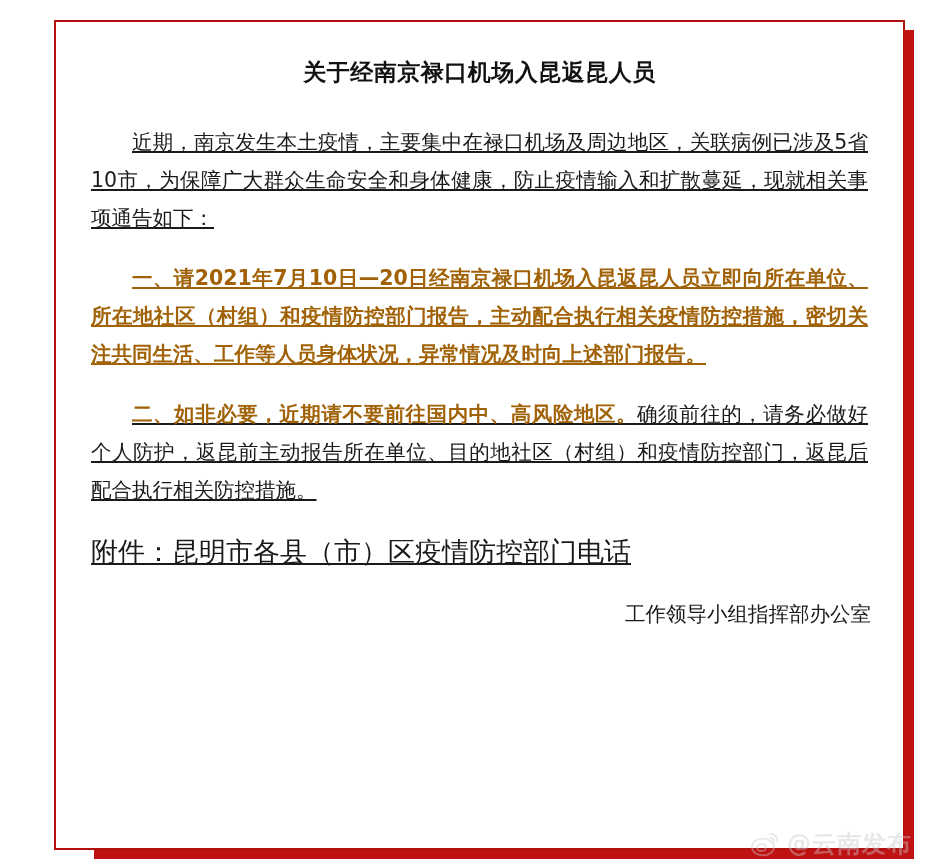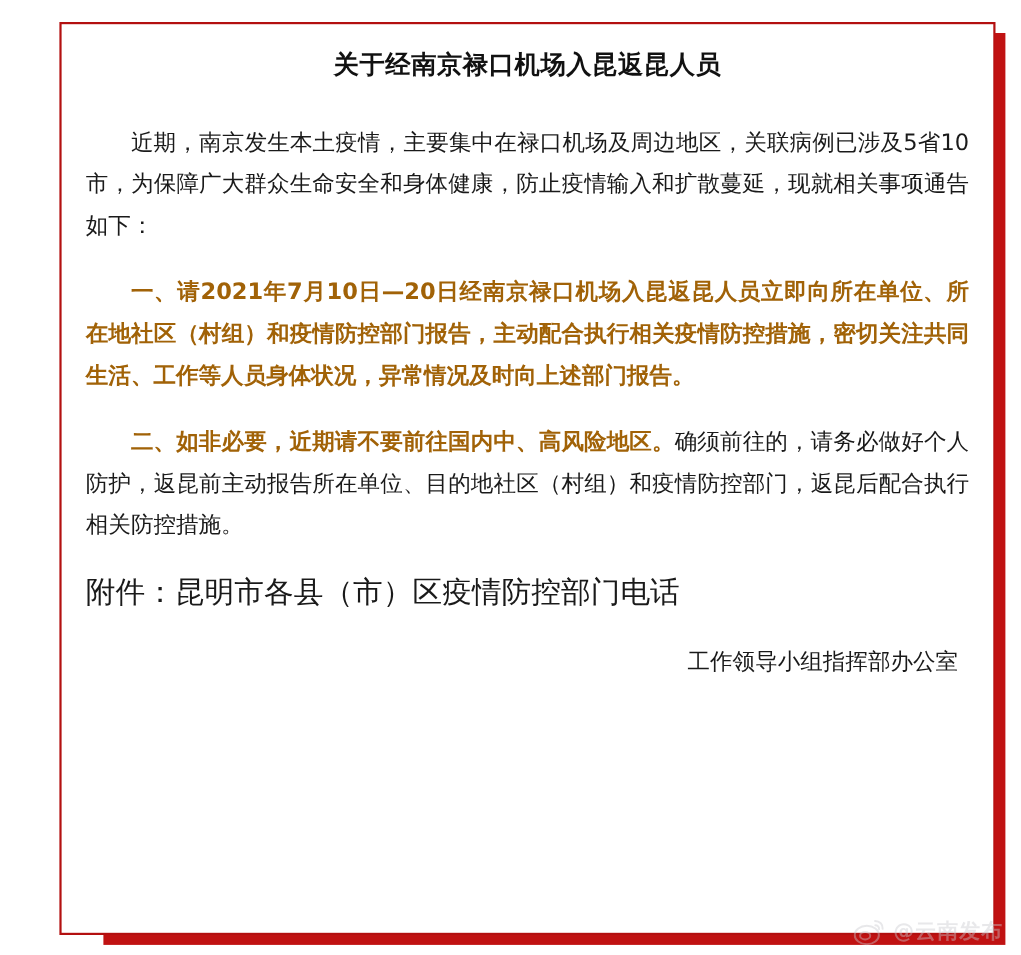--- a/index.html
+++ b/index.html
@@ -52,21 +52,21 @@
     bottom: -9px;
     width: 820px;
     height: 9px;
     background: #c01212;
   }
 
   
   #doc-body {
     position: absolute;
     left: 0;
-    top: 0;
+    top: 13px;
     width: 851px;
     height: 830px;
     box-sizing: border-box;
     padding: 22px 22px 0 22px;
   }
 
   .doc-title {
     text-align: center;
     font-weight: bold;
     font-size: 23px;
@@ -76,21 +76,22 @@
   }
   .doc-title .line { display: block; }
 
   .para {
     font-size: 20.5px;
     line-height: 38px;
     color: #1a1a1a;
     text-align: justify;
     text-justify: inter-ideograph;
     text-indent: 2em;
-    margin: 2px;
+    margin: 15px;
+    text-decoration: underline;
   }
   .para.gap-lg  { margin-top: 34px; }
   .para.gap-md  { margin-top: 22px; }
 
   .hl {
     color: #a16207;
     font-weight: bold;
   }
 
   .attachment {
@@ -116,21 +117,21 @@
     position: absolute;
     right: 16px;
     bottom: 8px;
     display: flex;
     align-items: center;
     gap: 6px;
     opacity: 0.42;
     pointer-events: none;
   }
   #watermark .wm-text {
-    font-size: 19px;
+    font-size: 24px;
     font-weight: bold;
     color: #c9c9cf;
     letter-spacing: 1px;
     white-space: nowrap;
   }
   #watermark svg { display: block; }
 </style>
 </head>
 <body>
 

